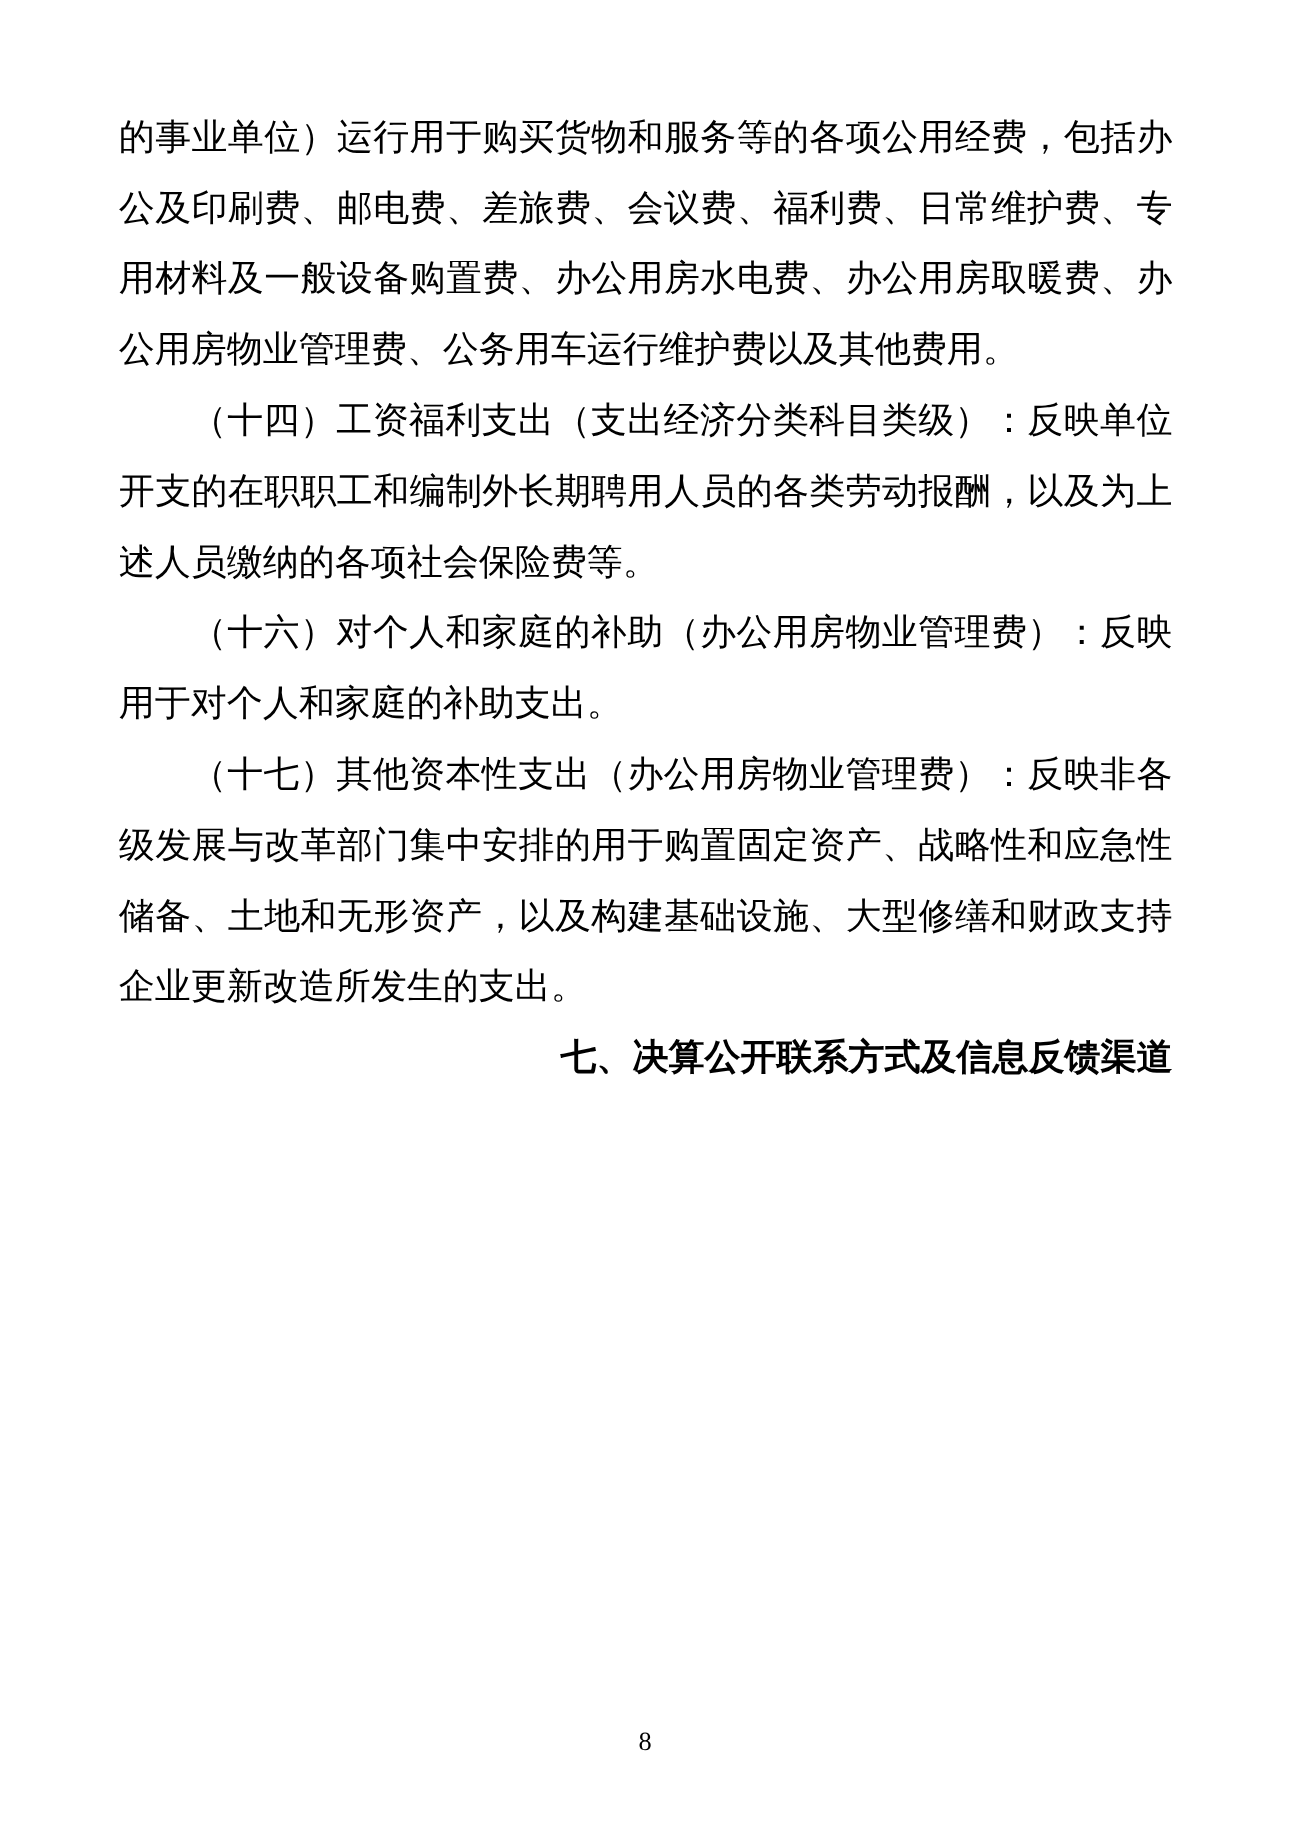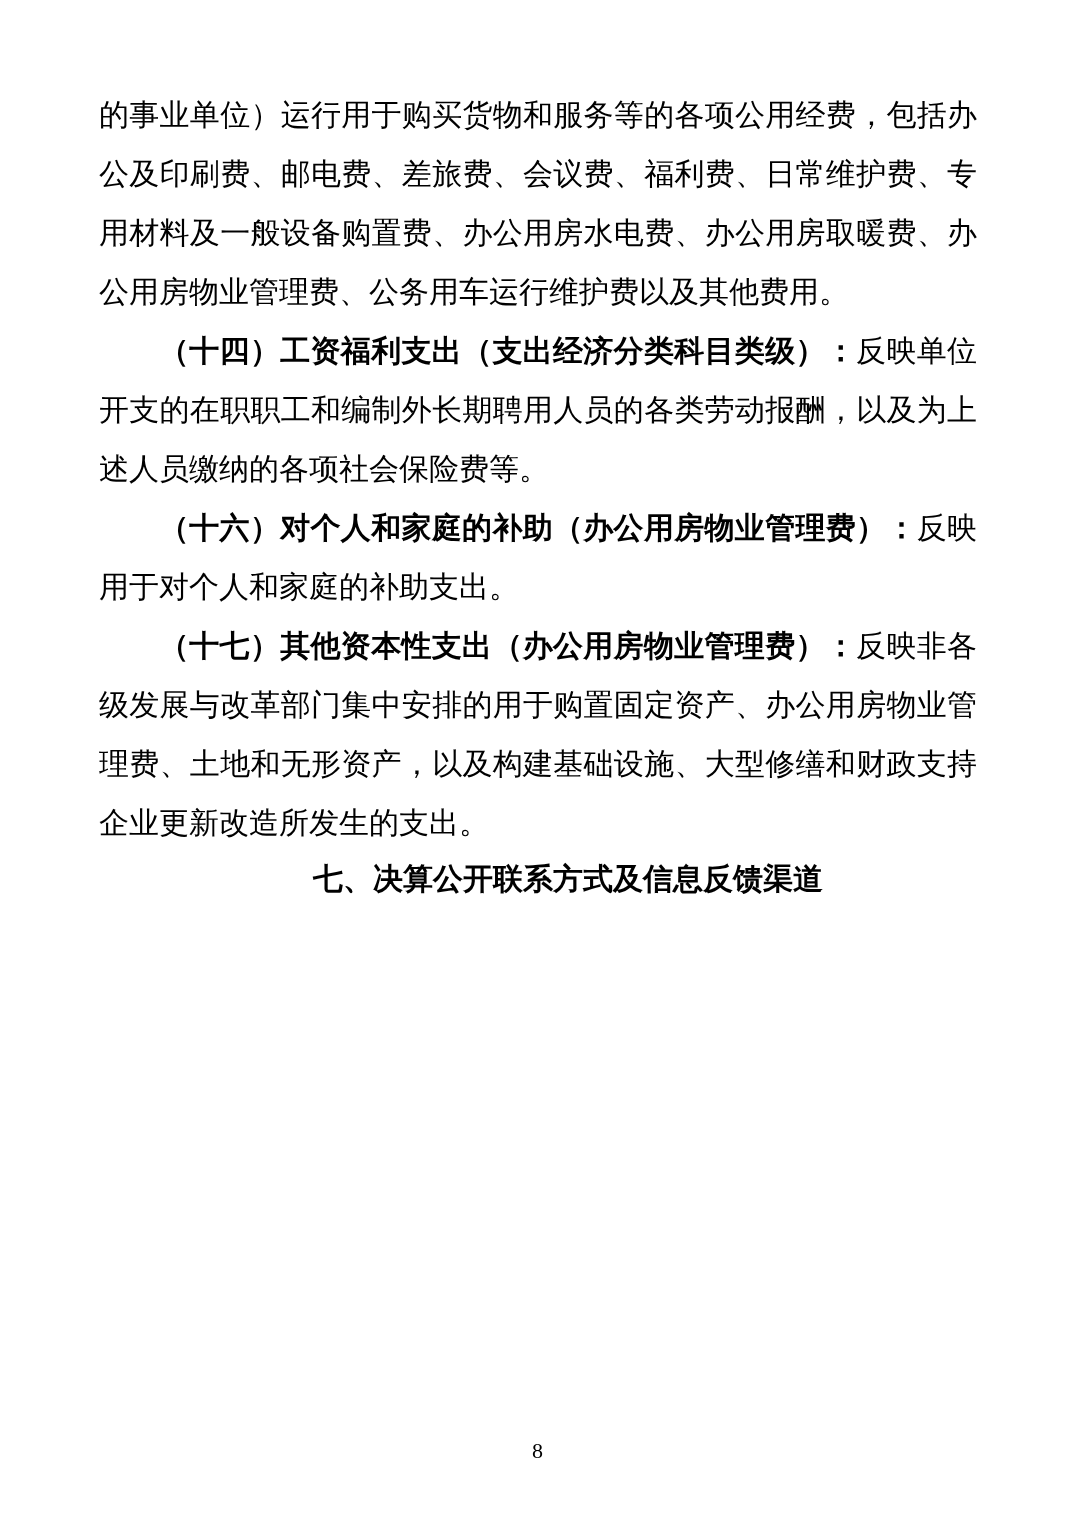--- a/index.html
+++ b/index.html
@@ -27,31 +27,31 @@
     color: #000000;
   }
   .para {
     margin: 0;
     padding: 0;
   }
   .para.indent {
     text-indent: 60px;
   }
   .para .lead {
-    font-weight: 700;
+    font-weight: 400;
   }
   .heading {
     margin: 0;
     padding: 0;
-    font-family: Liberation Mono, monospace;
+    font-family: Liberation Sans, sans-serif;
     font-weight: 700;
     font-size: 30px;
     line-height: 59px;
     text-indent: 60px;
-    text-align: center;
+    text-align: right;
   }
   .page-number {
     position: absolute;
     top: 1436px;
     left: 0;
     width: 100%;
     text-align: center;
     font-family: "Liberation Serif", serif;
     font-size: 22px;
     line-height: 30px;
@@ -64,21 +64,21 @@
 <div class="page">
   <main class="content">
 
     <p class="para"><span class="lead"></span><span class="body-text">的事业单位）运行用于购买货物和服务等的各项公用经费，包括办公及印刷费、邮电费、差旅费、会议费、福利费、日常维护费、专用材料及一般设备购置费、办公用房水电费、办公用房取暖费、办公用房物业管理费、公务用车运行维护费以及其他费用。</span></p>
 
     <p class="para indent"><span class="lead">（十四）工资福利支出（支出经济分类科目类级）：</span><span class="body-text">反映单位开支的在职职工和编制外长期聘用人员的各类劳动报酬，以及为上述人员缴纳的各项社会保险费等。</span></p>
 
 
     <p class="para indent"><span class="lead">（十六）对个人和家庭的补助（办公用房物业管理费）：</span><span class="body-text">反映用于对个人和家庭的补助支出。</span></p>
 
-    <p class="para indent"><span class="lead">（十七）其他资本性支出（办公用房物业管理费）：</span><span class="body-text">反映非各级发展与改革部门集中安排的用于购置固定资产、办公用房物业管理费、土地和无形资产，以及构建基础设施、大型修缮和财政支持企业更新改造所发生的支出。</span></p>
+    <p class="para indent"><span class="lead">（十七）其他资本性支出（办公用房物业管理费）：</span><span class="body-text">反映非各级发展与改革部门集中安排的用于购置固定资产、战略性和应急性储备、土地和无形资产，以及构建基础设施、大型修缮和财政支持企业更新改造所发生的支出。</span></p>
 
     <h2 class="heading">七、决算公开联系方式及信息反馈渠道</h2>
 
 
   </main>
 
   <footer class="page-number">8</footer>
 </div>
 
 </body></html>

